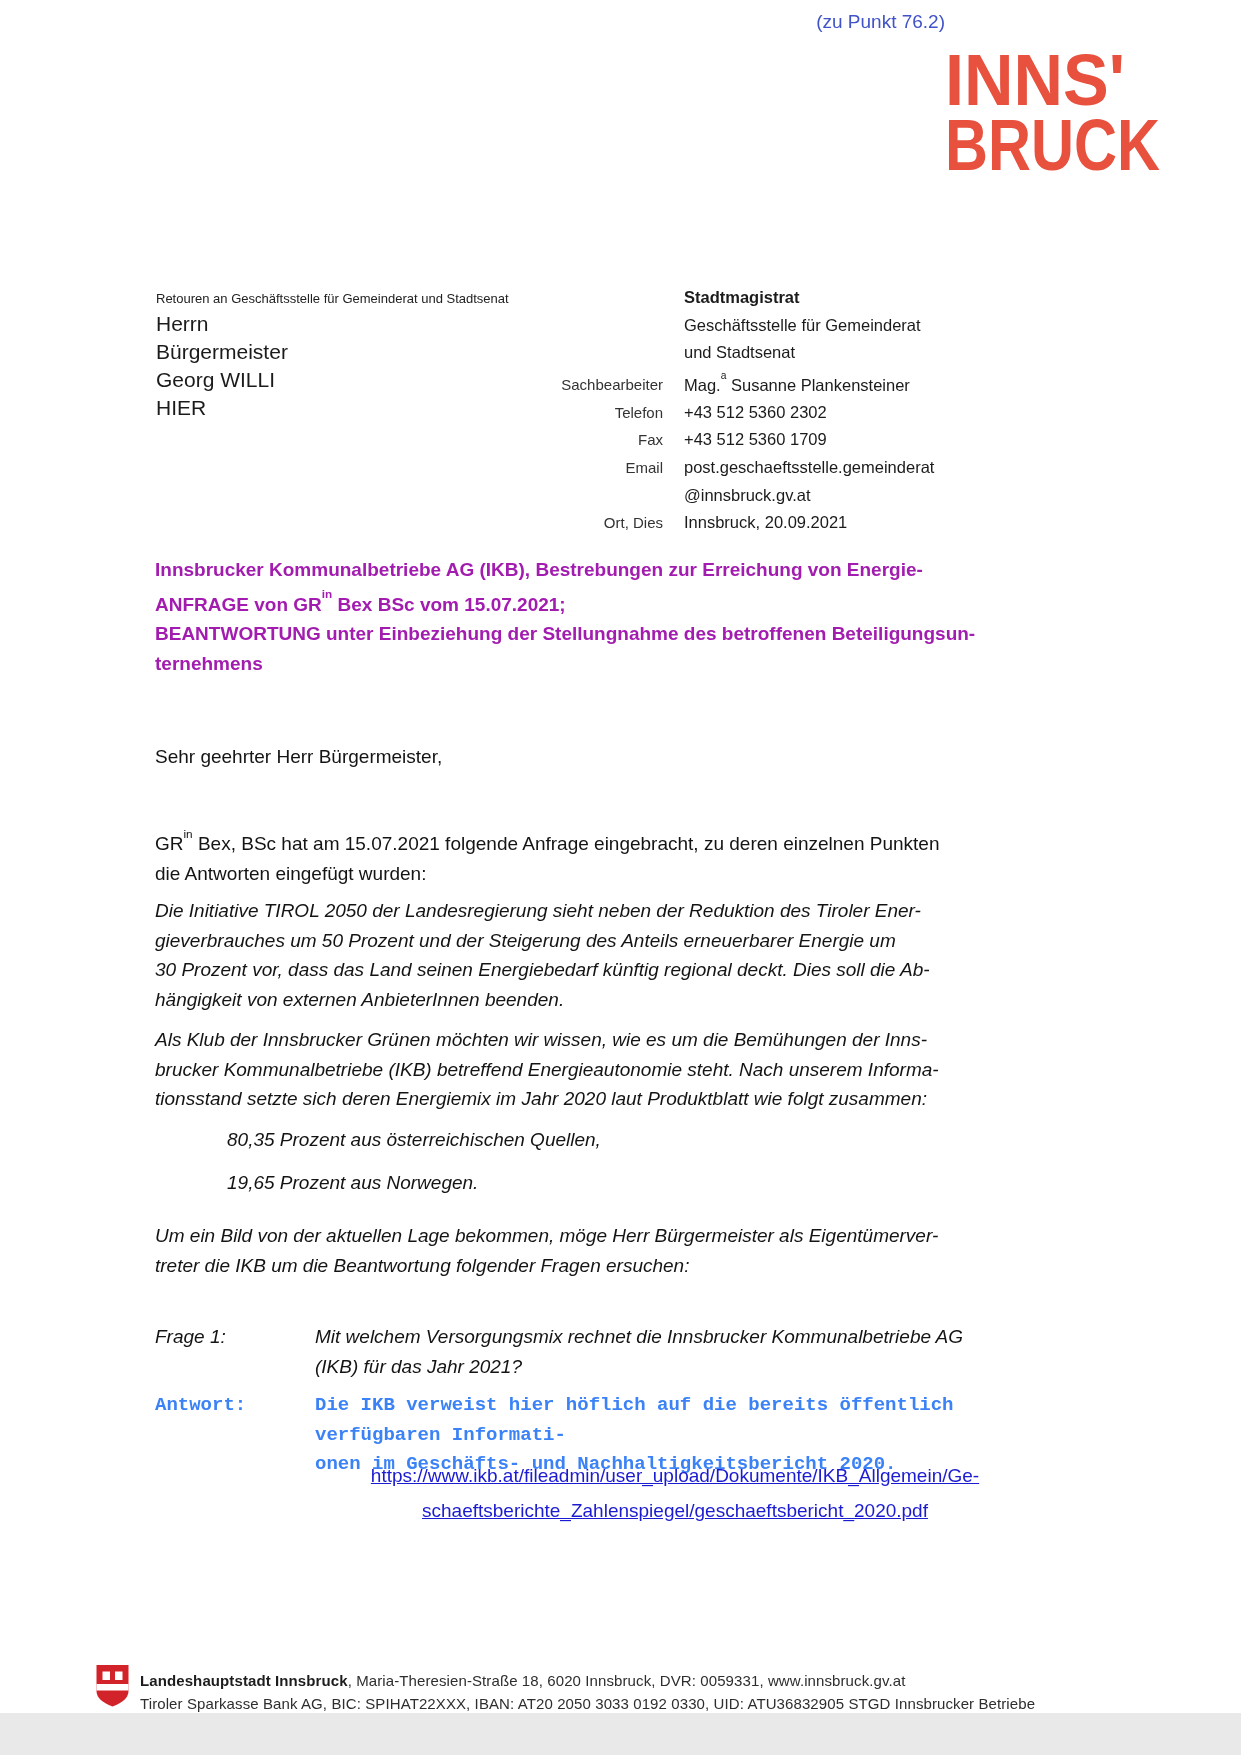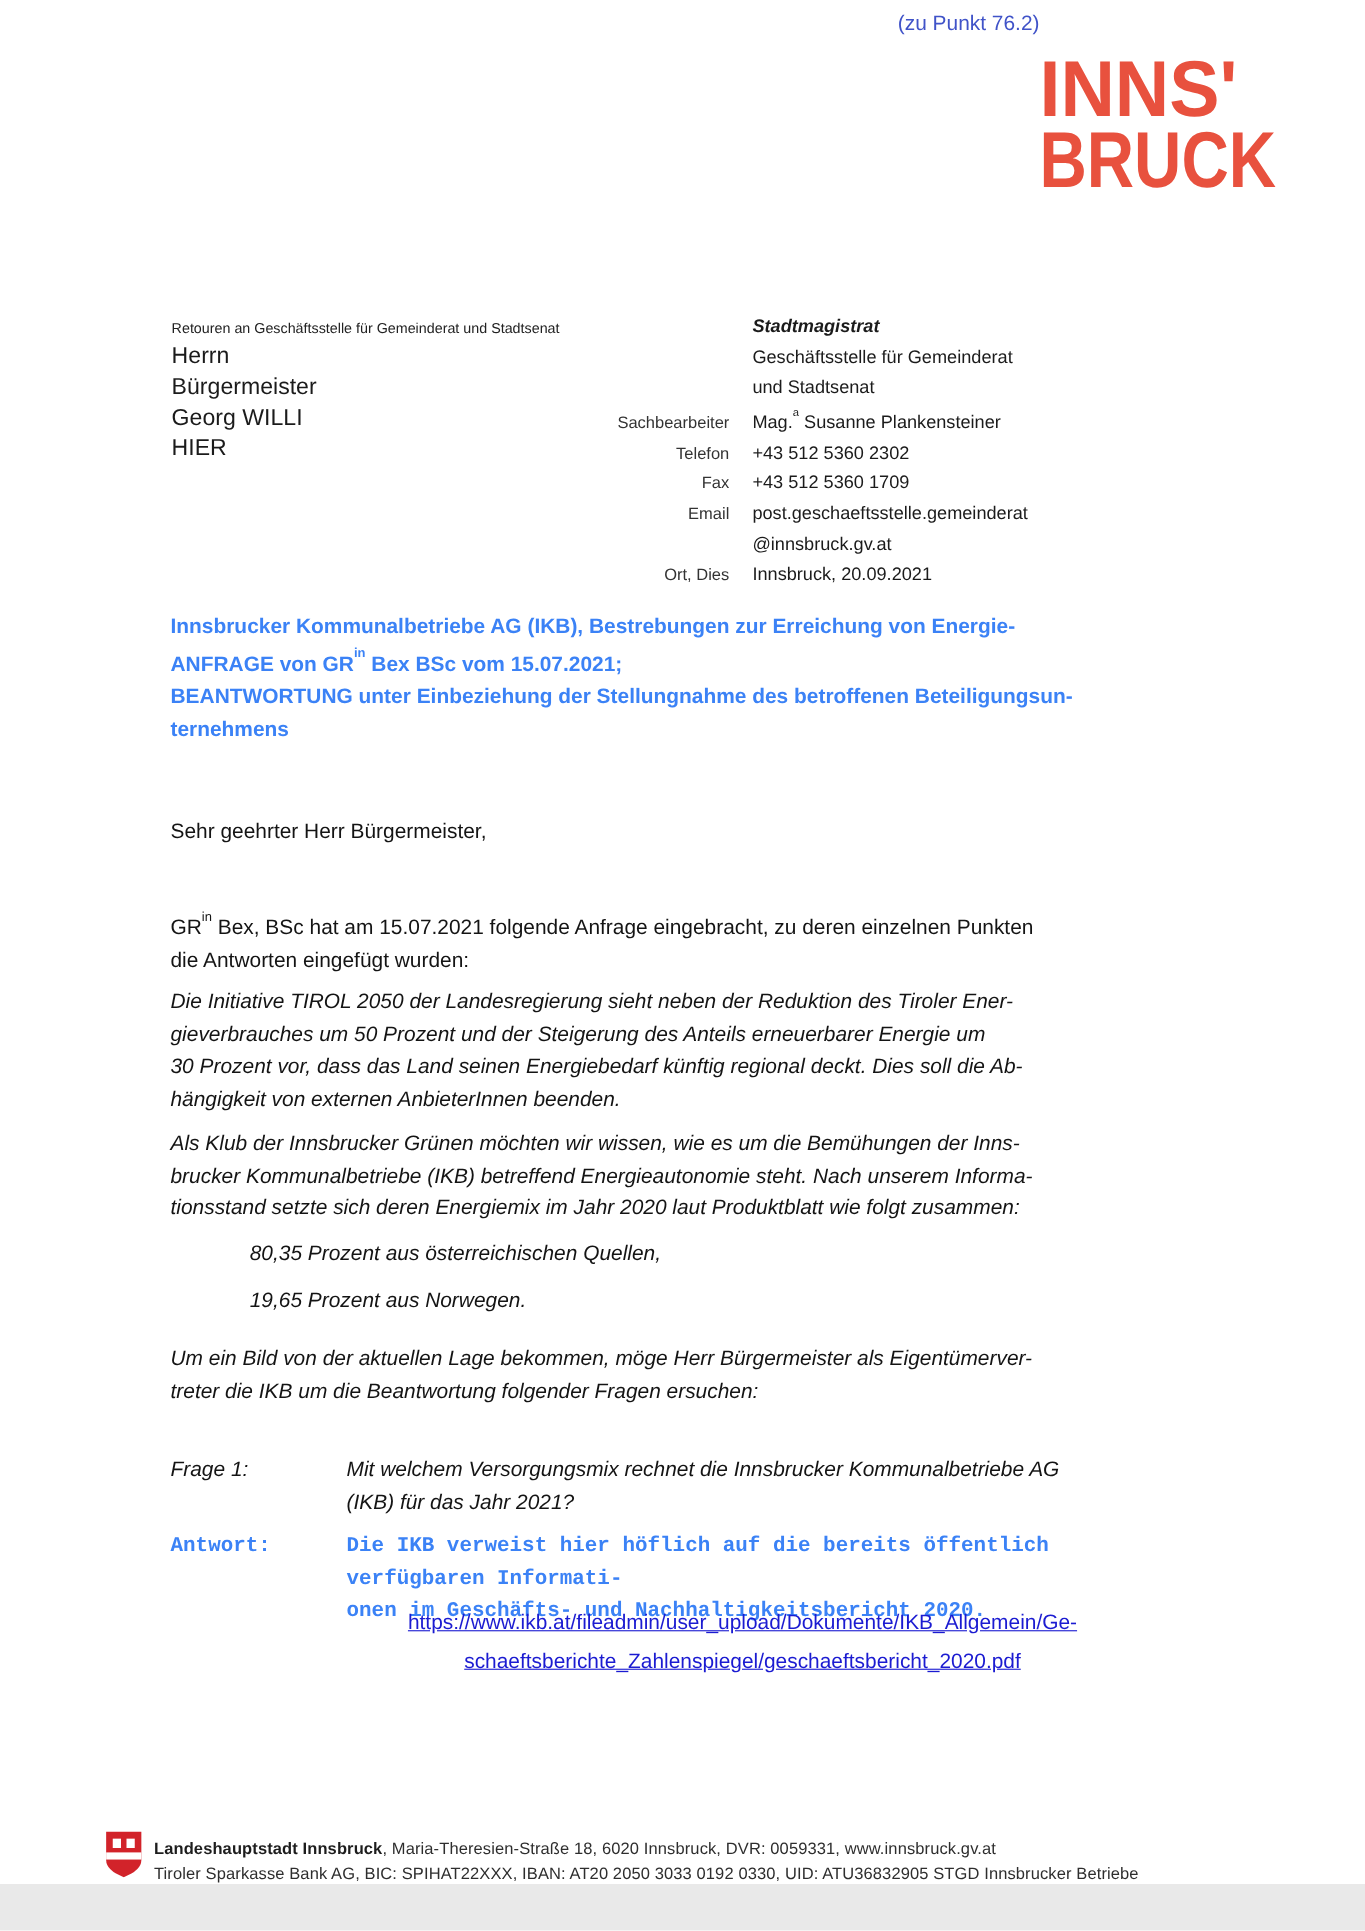--- a/index.html
+++ b/index.html
@@ -44,29 +44,29 @@
     line-height:27.6px;
     color:#1b1b1b;
   }
   .sender .lbl{
     text-align:right;
     font-size:15px;
     color:#333;
     align-self:baseline;
   }
   .sender .val{align-self:baseline;}
-  .sender .bold{font-weight:bold;font-style:italic;}
+  .sender .bold{font-weight:bold;}
 
   sup.s{font-size:62%;position:relative;top:-0.45em;letter-spacing:0;}
 
   
   .subject{
     top:555px;left:155px;width:880px;
     font-size:19px;font-weight:bold;line-height:29.5px;
-    color:#3b82f6;
+    color:#a21caf;
   }
 
   .par{
     left:155px;width:865px;
     font-size:19px;line-height:29.5px;
     color:#141414;
   }
   .italic{font-style:italic;}
   .salutation{top:742px;}
   .p1{top:824px;}

